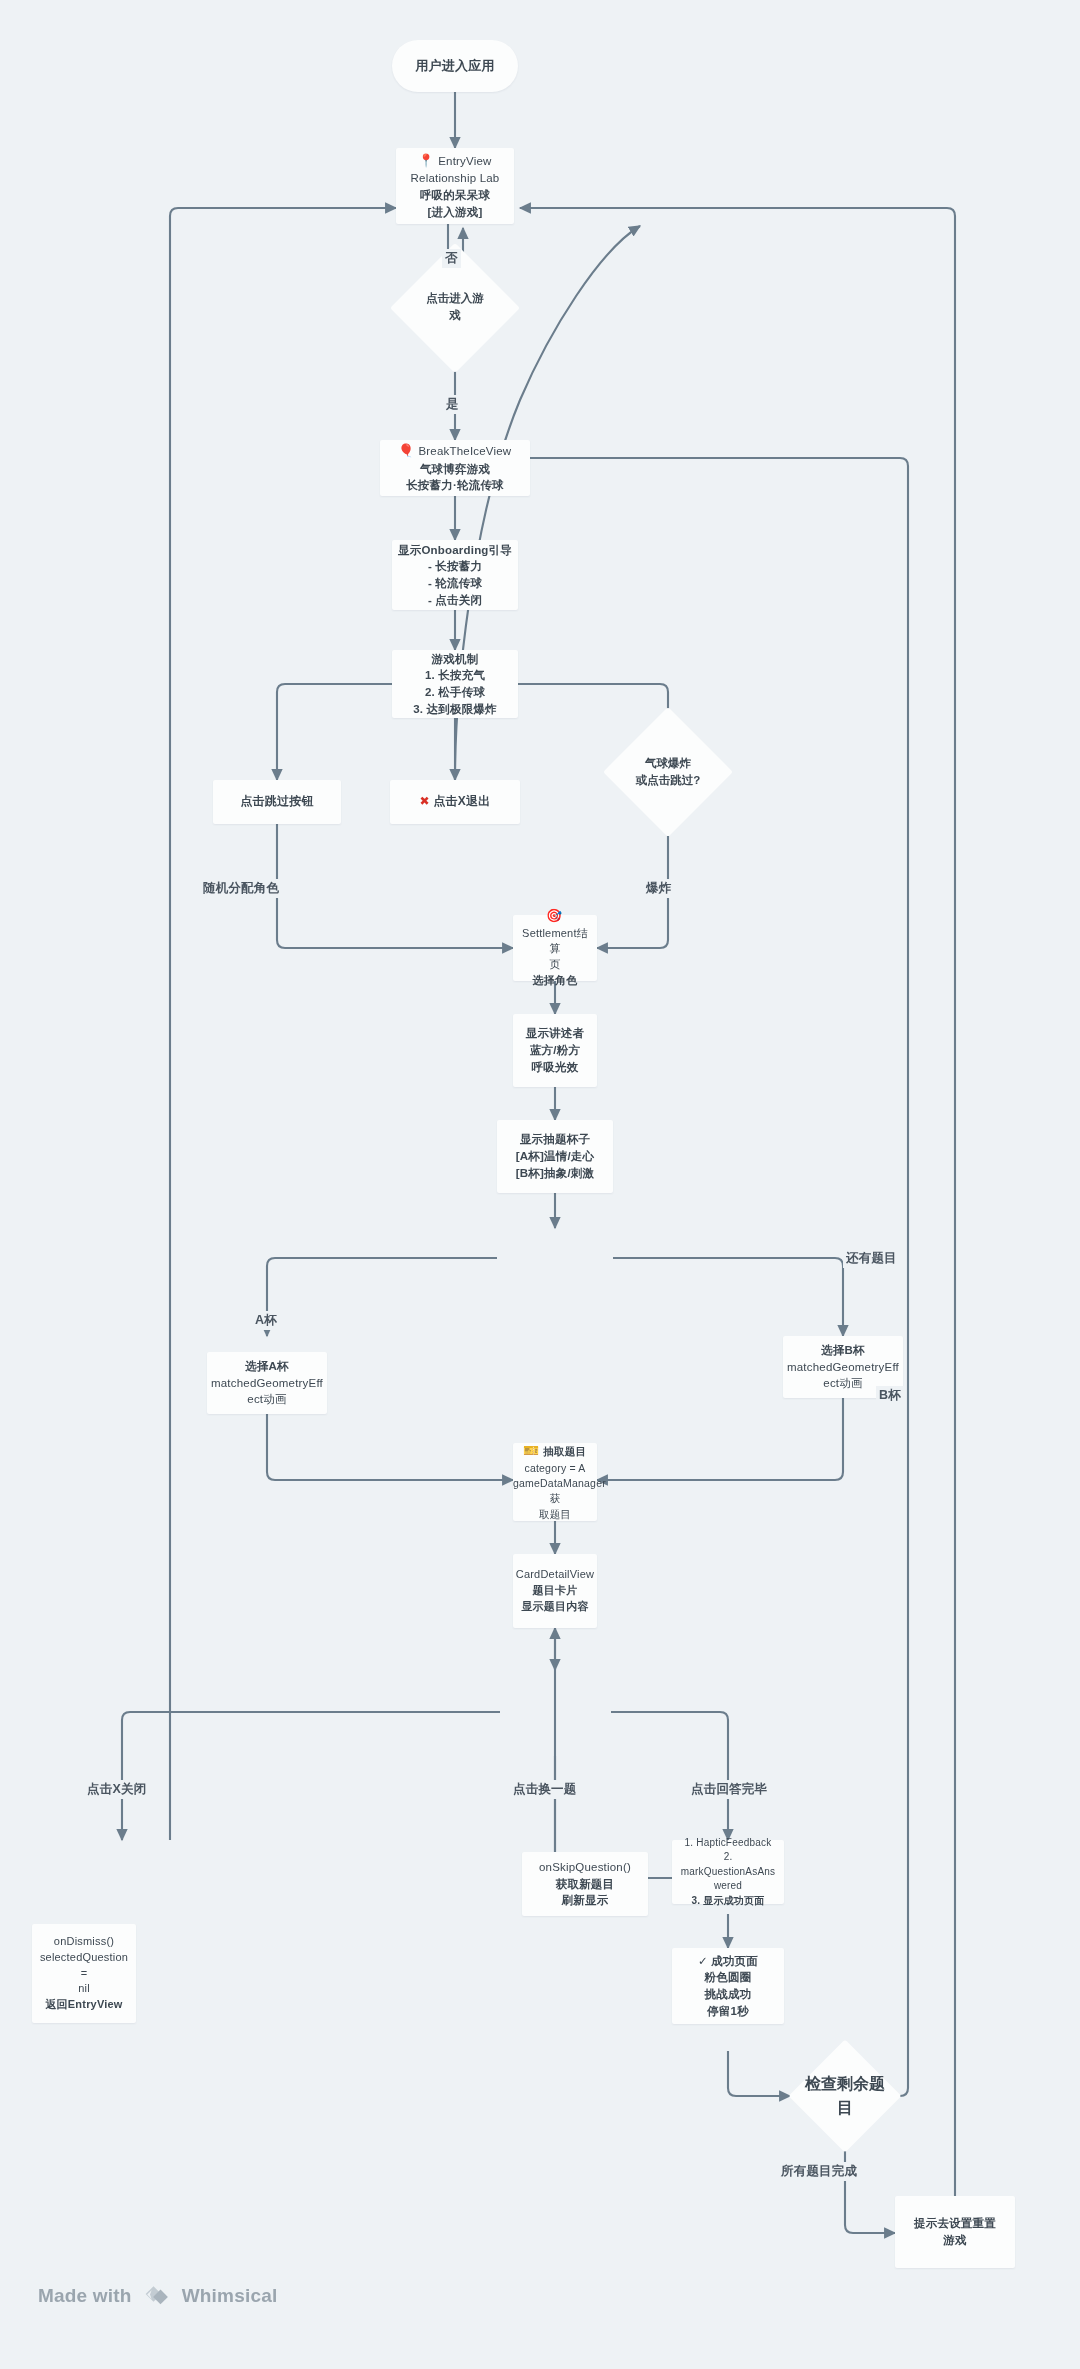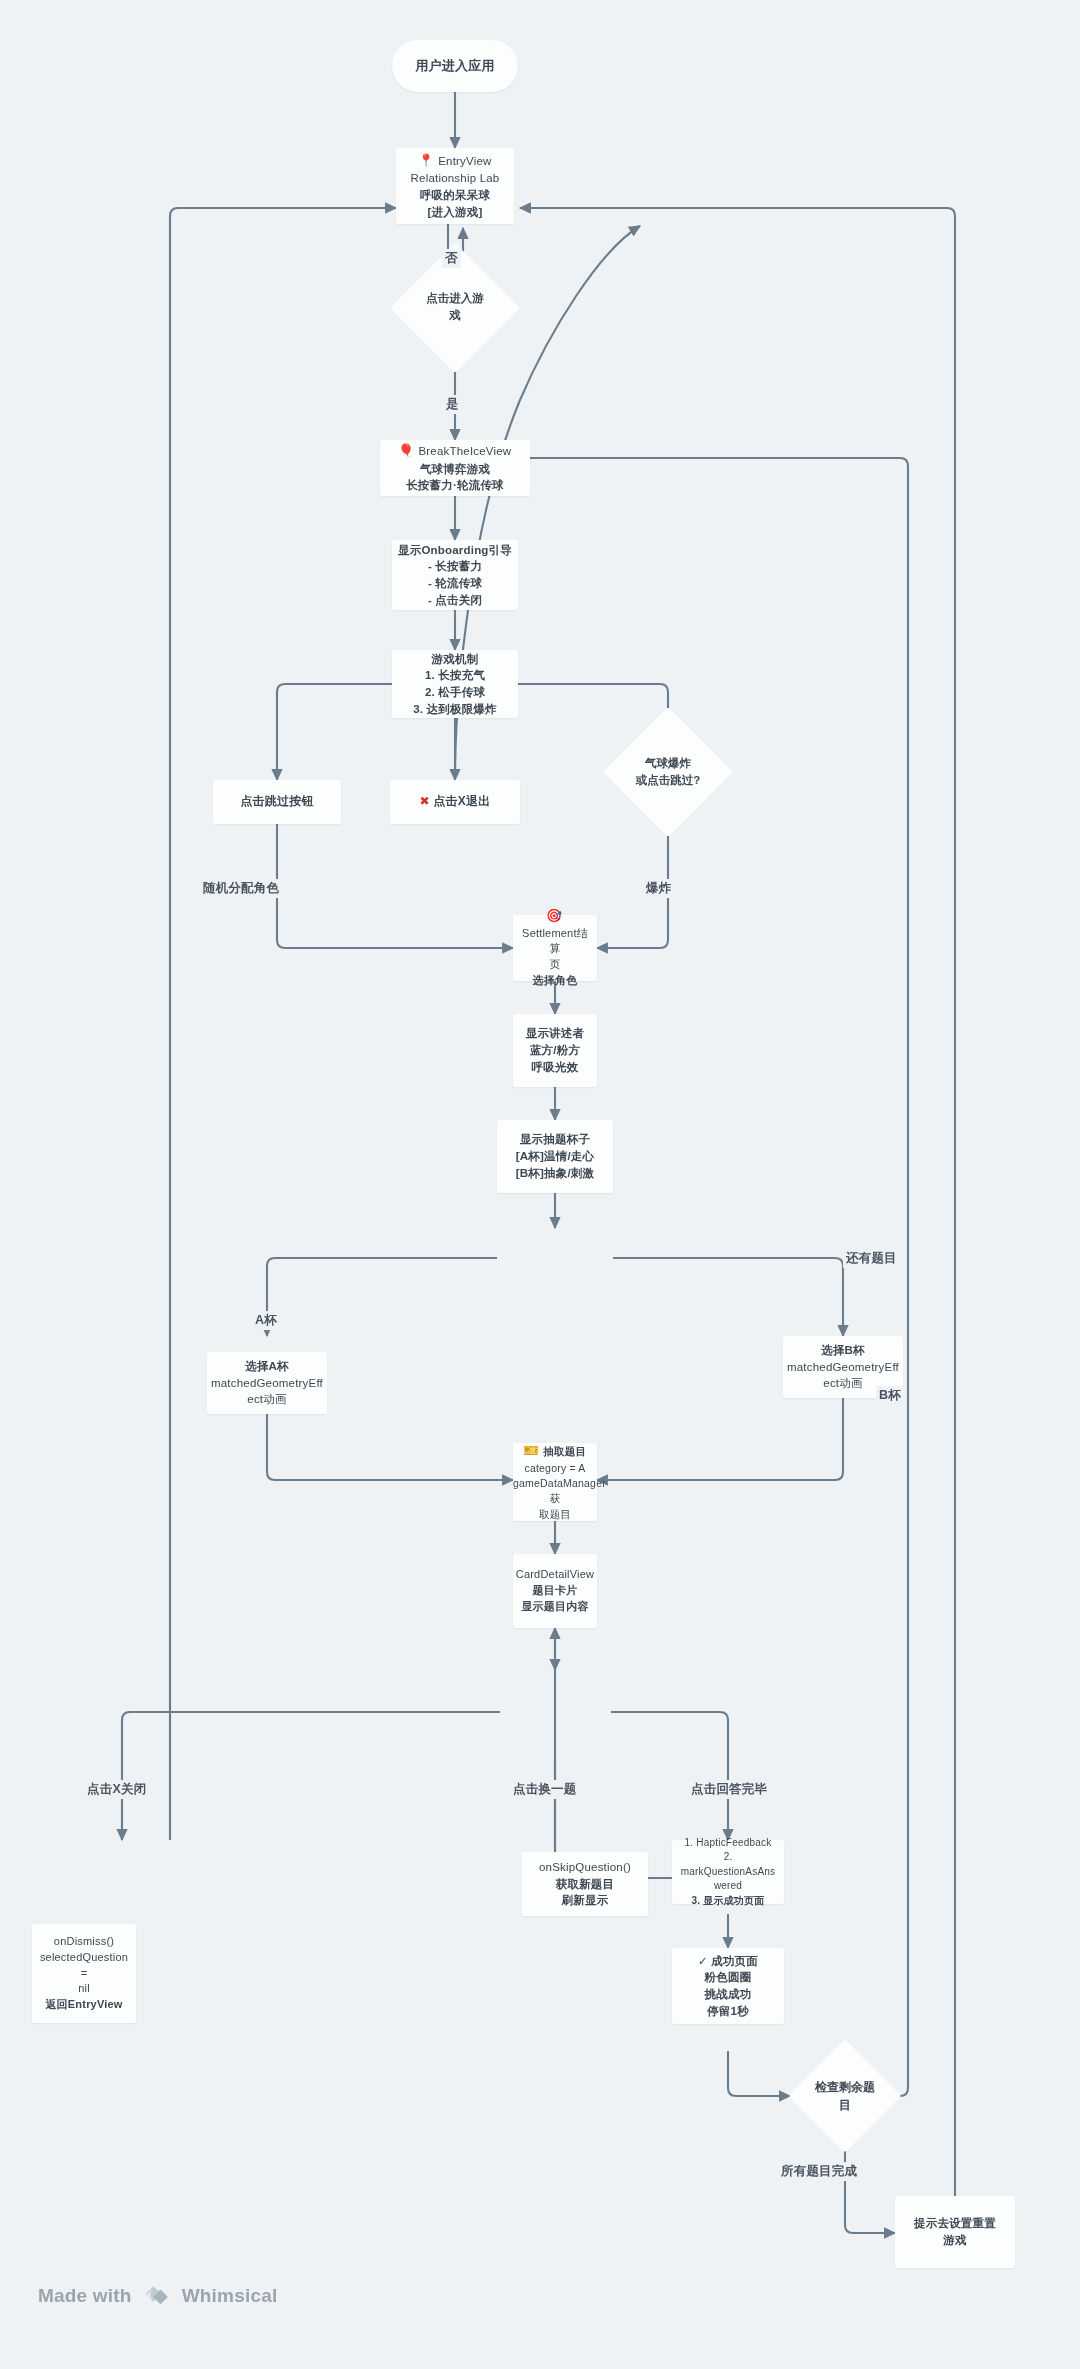--- a/index.html
+++ b/index.html
@@ -315,21 +315,21 @@
       <span>✓</span>
       <span>成功页面</span><br>
       <span>粉色圆圈</span><br>
       <span>挑战成功</span><br>
       <span>停留1秒</span>
     </span>
   </div>
 
   <div style="position:absolute;left:790px;top:2041px;width:110px;height:110px;">
     <div style="position:absolute;left:15px;top:15px;right:15px;bottom:15px;background:#fcfdfd;transform:rotate(45deg);border-radius:3px;"></div>
-    <div style="position:absolute;inset:0;display:flex;flex-direction:column;align-items:center;justify-content:center;text-align:center;font-size:12px;font-weight:700;color:#3d4852;line-height:1.5;">
+    <div style="position:absolute;inset:0;display:flex;flex-direction:column;align-items:center;justify-content:center;text-align:center;font-size:16px;font-weight:700;color:#3d4852;line-height:1.5;">
       <span>检查剩余题</span>
       <span>目</span>
     </div>
   </div>
 
   <div class="node rect" style="left:895px;top:2196px;width:120px;height:72px;font-size:11.5px;font-weight:700;">
     <span class="txt">
       <span>提示去设置重置</span><br>
       <span>游戏</span>
     </span>

